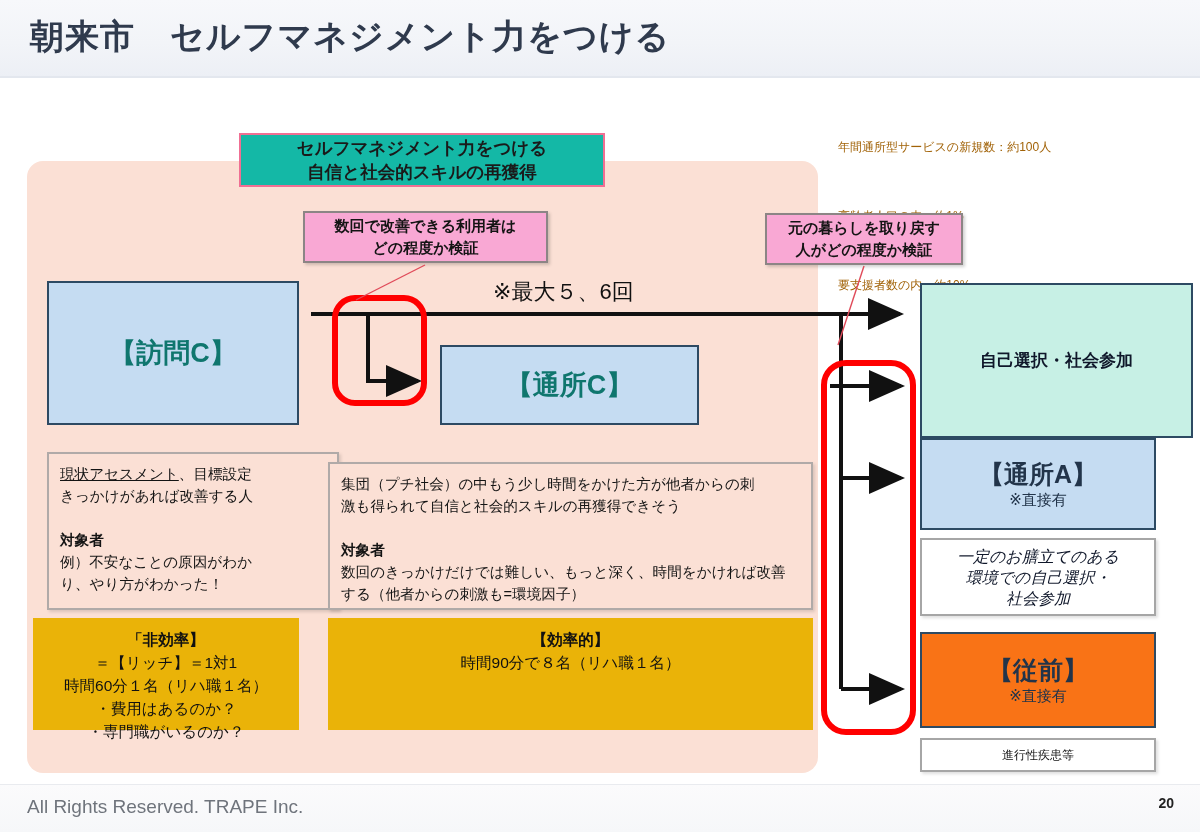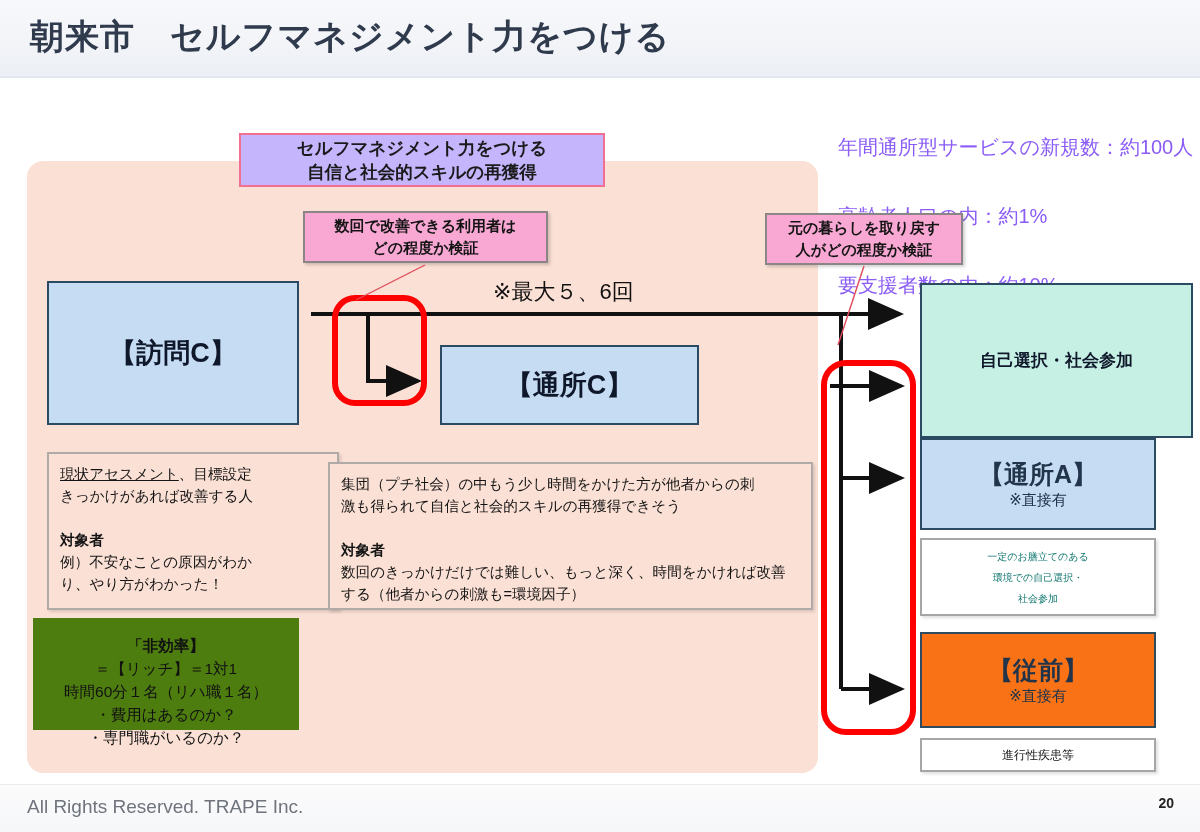--- a/index.html
+++ b/index.html
@@ -38,42 +38,42 @@
     font-weight: bold;
     letter-spacing: 1px;
     color: #2f3a4d;
     white-space: pre;
   }
 
   
   .top-notes {
     position: absolute;
     left: 838px; top: 90px;
-    font-size: 20px;
+    font-size: 12px;
     line-height: 23px;
-    color: #8b5cf6;
+    color: #a16207;
     white-space: pre;
   }
   .top-notes div { white-space: pre; }
 
   
   .peach-panel {
     position: absolute;
     left: 27px; top: 161px;
     width: 791px; height: 612px;
     background: #fbe0d5;
     border-radius: 16px;
   }
 
   
   .pink-banner {
     position: absolute;
     left: 239px; top: 133px;
     width: 366px; height: 54px;
-    background: #c4b5fd;
+    background: #14b8a6;
     border: 2px solid #f06f93;
     box-sizing: border-box;
     display: flex;
     flex-direction: column;
     align-items: center;
     justify-content: center;
     color: #1a1a1a;
     font-weight: bold;
     font-size: 17.5px;
     line-height: 24px;
@@ -102,21 +102,21 @@
 
   
   .blue-box {
     position: absolute;
     background: #c5dcf2;
     border: 2px solid #2d4a63;
     box-sizing: border-box;
     display: flex;
     align-items: center;
     justify-content: center;
-    color: #0f172a;
+    color: #0f766e;
     font-weight: bold;
     font-size: 27px;
   }
   #box-houmon { left: 47px;  top: 281px; width: 252px; height: 144px; }
   #box-tsusho { left: 440px; top: 345px; width: 259px; height: 80px; }
 
   
   .detail-box {
     position: absolute;
     background: #fbe0d5;
@@ -129,27 +129,27 @@
     box-shadow: 2px 2px 3px rgba(0,0,0,0.13);
   }
   .detail-box .u { text-decoration: underline; }
   .detail-box .b { font-weight: bold; }
   #detail-left   { left: 47px;  top: 452px; width: 292px; height: 158px; }
   #detail-center { left: 328px; top: 462px; width: 485px; height: 148px; }
 
   
   .yellow-box {
     position: absolute;
-    background: #4d7c0f;
+    background: #eab308;
     box-sizing: border-box;
     text-align: center;
     color: #111111;
     font-size: 15.5px;
     line-height: 23px;
-    padding-top: 16px;
+    padding-top: 10px;
   }
   .yellow-box .b { font-weight: bold; }
   #yellow-left   { left: 33px;  top: 618px; width: 266px; height: 112px; }
   #yellow-center { left: 328px; top: 618px; width: 485px; height: 112px; }
 
   
   .right-box {
     position: absolute;
     box-sizing: border-box;
     display: flex;
@@ -169,22 +169,23 @@
     background: #c5dcf2;
     border: 2px solid #2d4a63;
     color: #22344a;
   }
   #out-tsushoA .main { font-weight: bold; font-size: 25px; line-height: 30px; }
   #out-tsushoA .sub  { font-size: 15px; line-height: 21px; }
   #out-white1 {
     left: 920px; top: 538px; width: 236px; height: 78px;
     background: #ffffff;
     border: 2px solid #a6a6a6;
-    color: #0f766e; font-size: 10px; line-height: 21px;
+    color: #0f172a; font-size: 16px; line-height: 21px;
     box-shadow: 2px 2px 3px rgba(0,0,0,0.13);
+    font-style: italic;
   }
   #out-juzen {
     left: 920px; top: 632px; width: 236px; height: 96px;
     background: #f97316;
     border: 2px solid #2d4a63;
     color: #22344a;
   }
   #out-juzen .main { font-weight: bold; font-size: 25px; line-height: 30px; }
   #out-juzen .sub  { font-size: 15px; line-height: 21px; }
   #out-white2 {
@@ -287,20 +288,24 @@
   </div>
 
   <div class="yellow-box" id="yellow-left">
     <span class="b">「非効率】</span><br>
     <span>＝【リッチ】＝1対1</span><br>
     <span>時間60分１名（リハ職１名）</span><br>
     <span>・費用はあるのか？</span><br>
     <span>・専門職がいるのか？</span>
   </div>
 
+  <div class="yellow-box" id="yellow-center">
+    <span class="b">【効率的】</span><br>
+    <span>時間90分で８名（リハ職１名）</span>
+  </div>
 
   <div class="right-box" id="out-green">
     <span>自己選択・社会参加</span>
   </div>
 
   <div class="right-box" id="out-tsushoA">
     <span class="main">【通所A】</span>
     <span class="sub">※直接有</span>
   </div>
 

